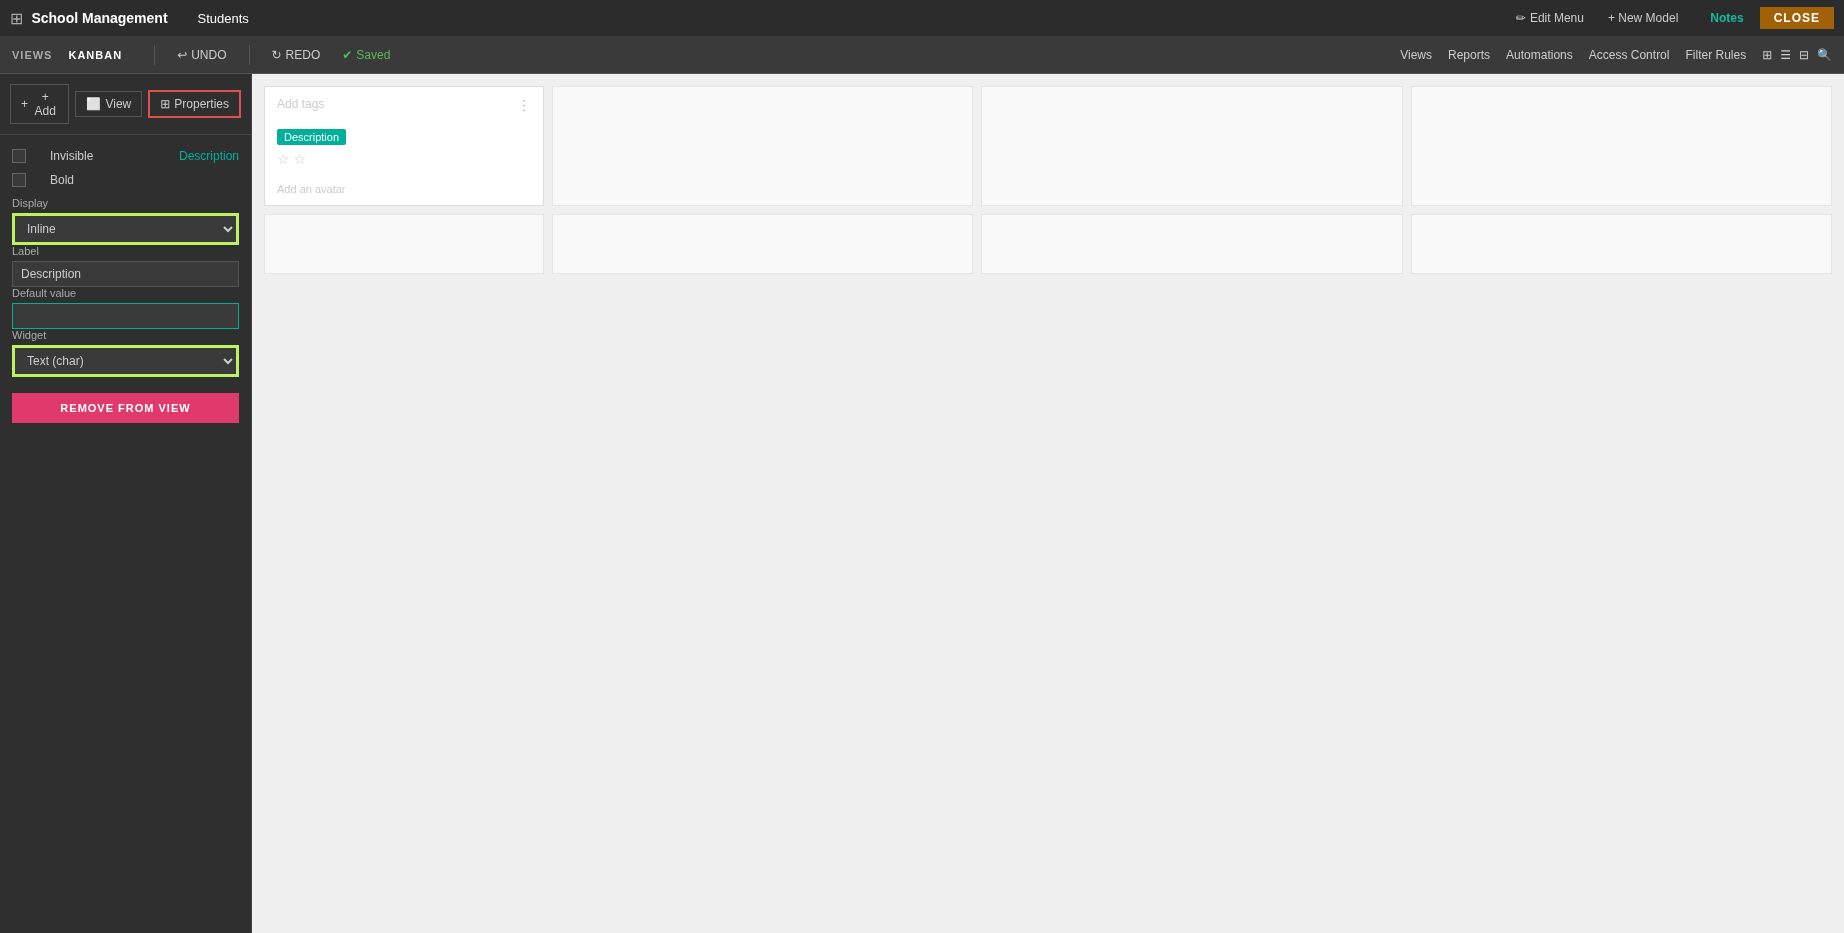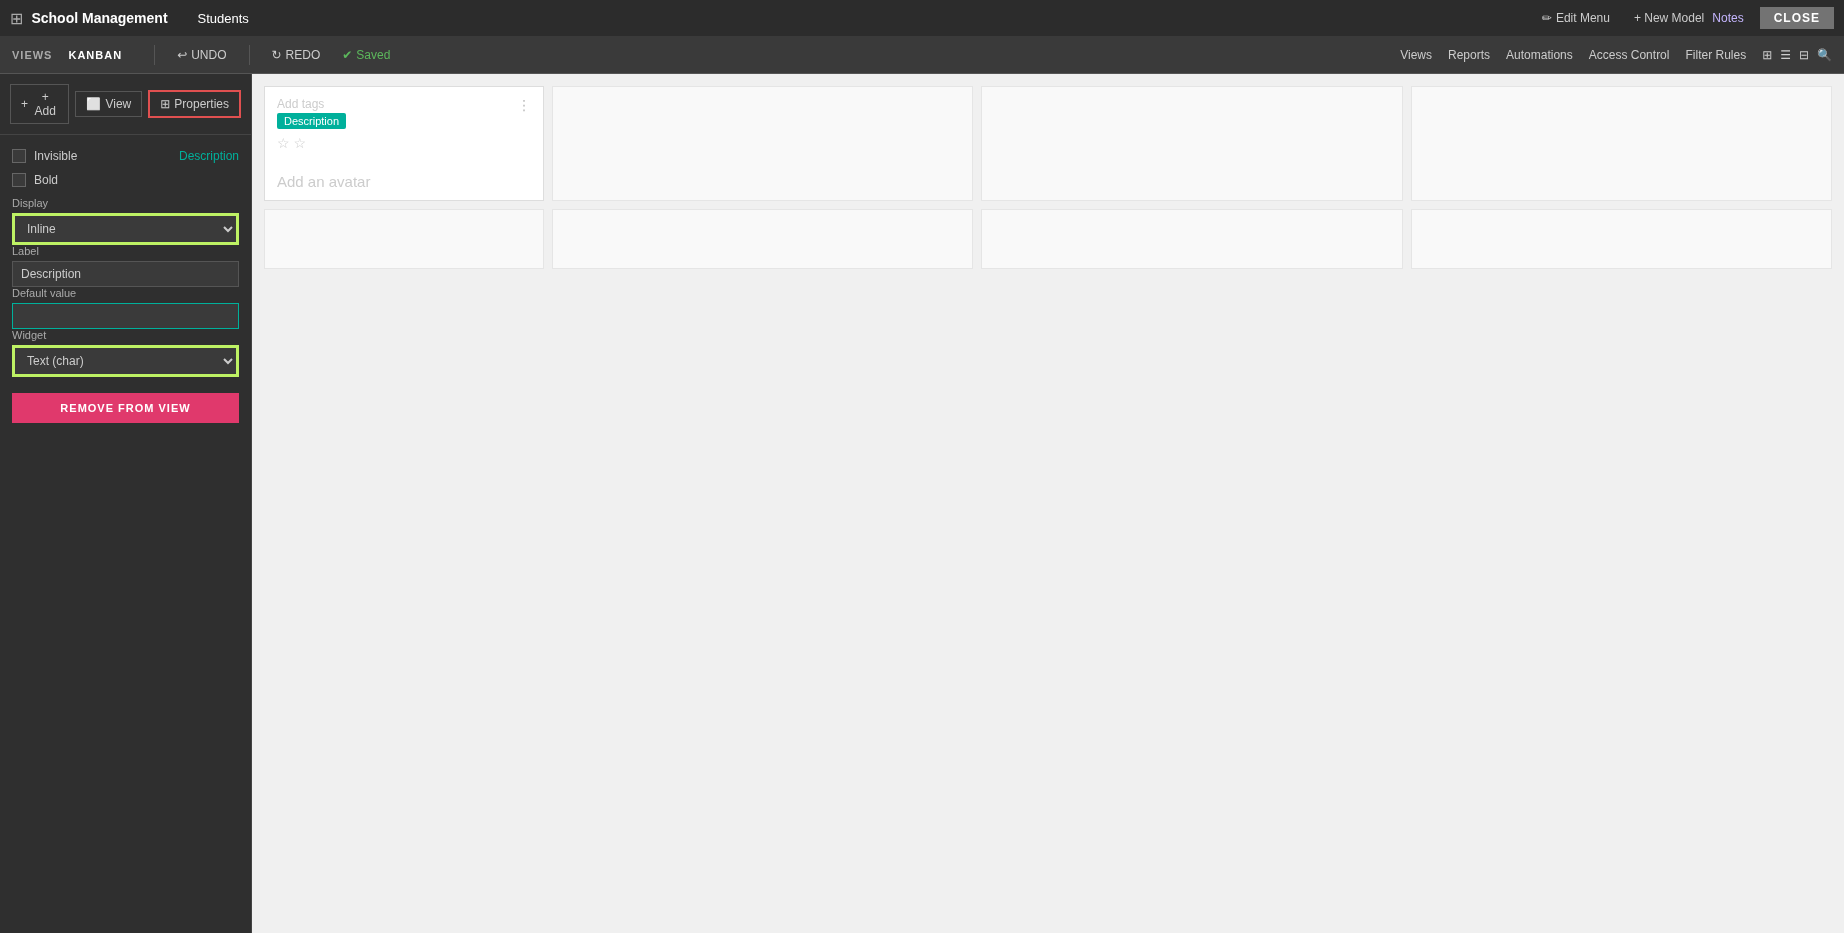--- a/index.html
+++ b/index.html
@@ -9,23 +9,23 @@
     .top-nav {
       display: flex; align-items: center; background: #2c2c2c; height: 36px;
       padding: 0 10px; gap: 8px;
     }
     .top-nav .app-icon { color: #aaa; font-size: 16px; }
     .top-nav .app-title { color: #fff; font-weight: 600; font-size: 14px; }
     .top-nav .model-name { color: #ffffff; font-size: 13px; margin-left: 22px; }
     .top-nav .spacer { flex: 1; }
     .top-nav .edit-menu { color: #ccc; font-size: 12px; cursor: pointer; display: flex; align-items: center; gap: 4px; }
     .top-nav .new-model { color: #ccc; font-size: 12px; cursor: pointer; display: flex; align-items: center; gap: 4px; margin-left: 16px; }
-    .top-nav .notes-btn { color: #c4b5fd; font-size: 12px; cursor: pointer; margin-left: 0; }
+    .top-nav .notes-btn { color: #14b8a6; font-size: 12px; cursor: pointer; margin-left: 24px; font-weight: bold; }
     .top-nav .close-btn {
-      background: #737373; color: #fff; font-size: 12px; font-weight: 700;
+      background: #a16207; color: #fff; font-size: 12px; font-weight: 700;
       padding: 4px 14px; cursor: pointer; border: none; letter-spacing: 1px;
       margin-left: 8px;
     }
 
     
     .toolbar {
       display: flex; align-items: center; background: #3a3a3a; height: 38px;
       padding: 0 12px; gap: 8px; border-bottom: 1px solid #555;
     }
     .toolbar .views-label { color: #aaa; font-size: 11px; font-weight: 600; letter-spacing: 1px; margin-right: 8px; }
@@ -64,21 +64,21 @@
       cursor: pointer; padding: 5px 10px; border: 1px solid #555; background: none;
     }
     .sidebar-top-btns .btn-props {
       display: flex; align-items: center; gap: 4px; color: #ccc; font-size: 12px;
       cursor: pointer; padding: 5px 10px; border: 2px solid #e05050; background: none;
     }
 
     
     .sidebar-props { padding: 14px 12px; flex: 1; overflow-y: auto; }
 
-    .prop-row { display: flex; align-items: center; margin-bottom: 10px; gap: 8px; }
+    .prop-row { display: flex; align-items: center; margin-bottom: 10px; gap: 24px; }
     .prop-row .checkbox { width: 14px; height: 14px; border: 1px solid #666; background: #3a3a3a; flex-shrink: 0; cursor: pointer; }
     .prop-row .prop-label { color: #ccc; font-size: 12px; }
     .prop-row .conditional-link { color: #00b09b; font-size: 12px; cursor: pointer; margin-left: auto; }
 
     .prop-section { margin-bottom: 0; }
     .prop-section-label { color: #aaa; font-size: 11px; margin-bottom: 4px; }
     .prop-select {
       width: 100%; background: #3a3a3a; border: 3px solid #bef264; color: #ccc;
       padding: 5px 8px; font-size: 12px; cursor: pointer;
       appearance: auto;
@@ -104,27 +104,27 @@
       display: flex; flex-direction: column; gap: 8px;
     }
 
     .kanban-row { display: flex; gap: 8px; }
 
     .kanban-card {
       background: #fff; border: 1px solid #ddd; padding: 10px 12px;
       width: 280px; min-height: 80px; flex-shrink: 0;
     }
 
-    .kanban-card .add-tags { color: #ccc; font-size: 12px; margin-bottom: 2px; }
+    .kanban-card .add-tags { color: #ccc; font-size: 12px; margin-bottom: 18px; }
     .kanban-card .description-tag {
       display: inline-block; background: #00b09b; color: #fff; font-size: 11px;
       padding: 2px 7px; border-radius: 2px; margin-bottom: 6px;
     }
     .kanban-card .stars { color: #ccc; font-size: 14px; }
-    .kanban-card .add-avatar { color: #ccc; font-size: 15px; margin-top: 22px; }
+    .kanban-card .add-avatar { color: #ccc; font-size: 11px; margin-top: 16px; }
 
     .kanban-card .card-dots { float: right; color: #bbb; font-size: 14px; }
   </style>
 </head>
 <body>
 
 <div class="top-nav">
   <span class="app-icon">⊞</span>
   <span class="app-title">School Management</span>
   <span class="model-name">Students</span>

